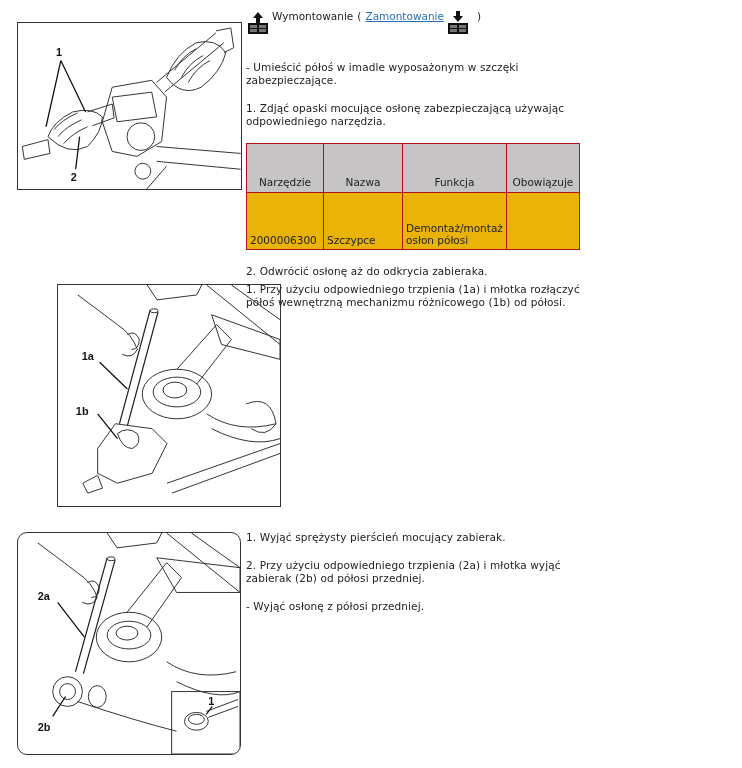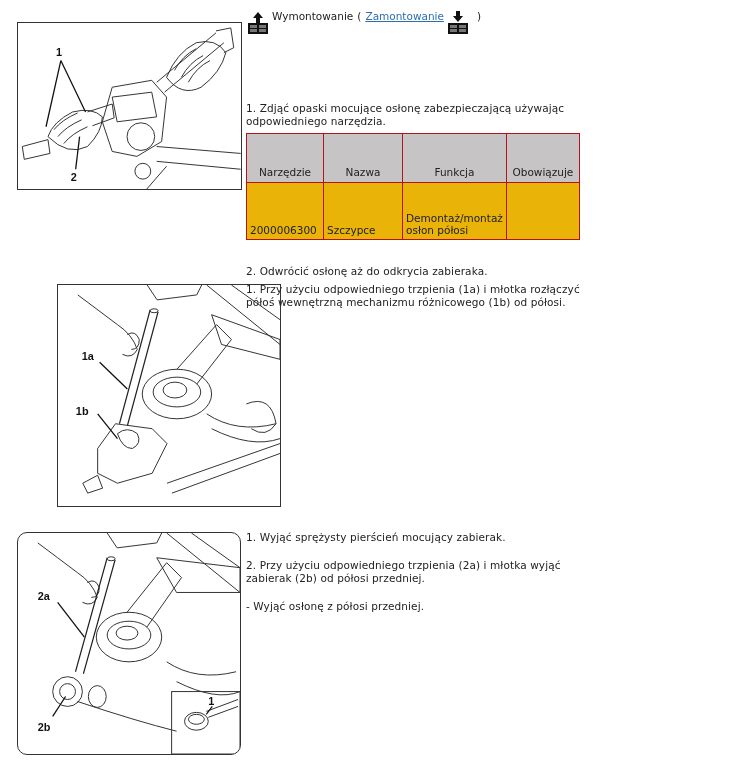--- a/index.html
+++ b/index.html
@@ -52,21 +52,21 @@
       margin-left: 4px;
       margin-bottom: 10px;
     }
     .heading-line .paren { margin-left: 4px; margin-bottom: 1px; }
     .heading-line .icon2 { margin-left: 3px; }
     .heading-line .close { margin-left: 8px; margin-bottom: 1px; }
 
     table.tools {
       position: absolute;
       left: 246px;
-      top: 133px;
+      top: 143px;
       width: 334px;
       border-collapse: collapse;
       font-size: 10.5px;
     }
     table.tools th, table.tools td {
       border: 1.5px solid #b5121b;
       vertical-align: bottom;
       padding: 2px 3px 3px 3px;
       font-weight: normal;
       color: #222;
@@ -136,20 +136,21 @@
         <rect x="1" y="13" width="20" height="11" fill="#111"></rect>
         <rect x="3" y="15" width="7" height="3" fill="#777"></rect>
         <rect x="12" y="15" width="7" height="3" fill="#777"></rect>
         <rect x="3" y="19" width="7" height="3" fill="#777"></rect>
         <rect x="12" y="19" width="7" height="3" fill="#777"></rect>
       </svg>
     </span>
     <span class="close">)</span>
   </div>
 
+  <div class="txt" style="top:61px; width:320px;">- Umieścić półoś w imadle wyposażonym w szczęki zabezpieczające.</div>
   <div class="txt" style="top:102px; width:330px;">1. Zdjąć opaski mocujące osłonę zabezpieczającą używając odpowiedniego narzędzia.</div>
 
   <table class="tools">
     <thead>
       <tr>
         <th style="width:70px;">Narzędzie</th>
         <th style="width:72px;">Nazwa</th>
         <th style="width:93px;">Funkcja</th>
         <th>Obowiązuje</th>
       </tr>

